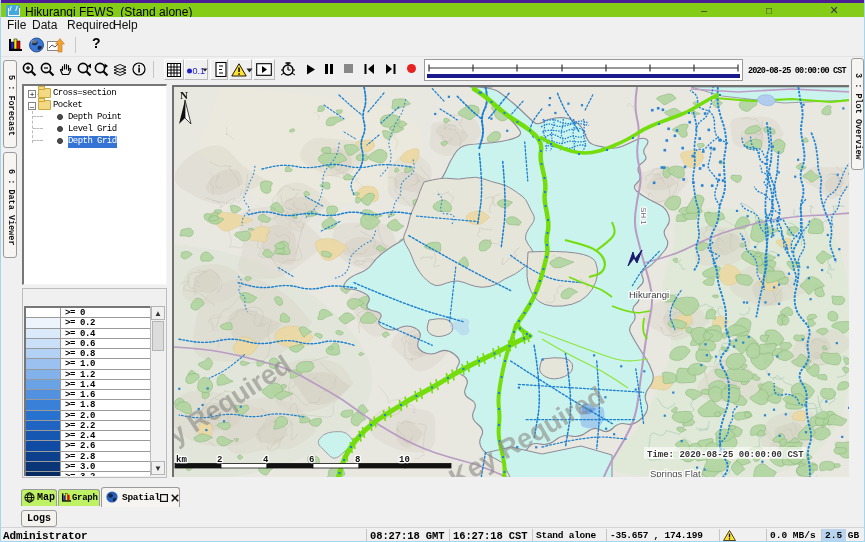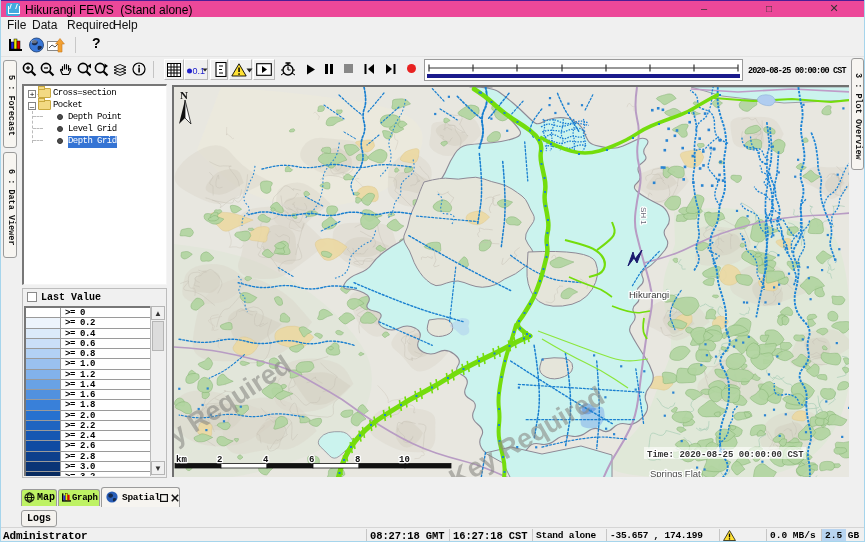--- a/index.html
+++ b/index.html
@@ -1,19 +1,19 @@
 <!DOCTYPE html>
 <html><head><meta charset="utf-8"><style>
 *{margin:0;padding:0;box-sizing:border-box}
 html,body{width:865px;height:542px;overflow:hidden;background:#f0f0f0;
  font-family:"Liberation Sans",sans-serif;position:relative}
 .abs{position:absolute}
 .mono{font-family:"Liberation Mono",monospace;font-weight:bold}
 
-#title{left:0;top:0;width:865px;height:17px;background:#ec4899;border-top:1px solid #4c1d95}
+#title{left:0;top:0;width:865px;height:17px;background:#84cc16;border-top:3px solid #4c1d95}
 #title .txt{position:absolute;left:25px;top:2px;font-size:12px;color:#000}
 #appicon{position:absolute;left:6px;top:2px;width:14px;height:13px;background:#42a9de;border-radius:2px}
 #appicon:before{content:"";position:absolute;left:2px;top:3px;width:10px;height:7px;border:1px solid #fff;border-top:none}
 #appicon:after{content:"";position:absolute;left:4px;top:1px;width:5px;height:5px;border-left:1px solid #fff;border-right:1px solid #fff;transform:skewX(-18deg)}
 .winbtn{position:absolute;top:0;width:14px;height:15px;color:#333;font-size:11px;text-align:center;line-height:15px}
 
 #menu{left:1px;top:17px;width:863px;height:17px;background:#f0f0f0;font-size:12px;color:#111}
 #menu span{position:absolute;top:1px}
 
 #tb1{left:1px;top:34px;width:863px;height:23px;background:#f0f0f0;border-bottom:1px solid #e3e3e3}
@@ -226,24 +226,20 @@
  <div style="position:absolute;left:9px;top:54px;width:10px;height:1px;border-top:1px dashed #bbb"></div>
  <div class="dot" style="left:33px;top:28px"></div>
  <div class="trow" style="left:44px;top:26px">Depth Point</div>
  <div class="dot" style="left:33px;top:40px"></div>
  <div class="trow" style="left:44px;top:38px">Level Grid</div>
  <div class="dot" style="left:33px;top:52px"></div>
  <div class="trow sel" style="left:44px;top:50px">Depth Grid</div>
 </div>
 
 <div class="abs" id="legend">
- <div class="hdr">
-      <div id="cb"></div>
-      <span style="position:absolute;left:18px;top:3px">Last Value</span>
-    </div>
  <div id="leglist">
       <div class="lrow">
         <div class="lsw" style="background:#ffffff"></div>
         <div class="lv">&gt;= 0</div>
       </div>
       <div class="lrow">
         <div class="lsw" style="background:#edf4fc"></div>
         <div class="lv">&gt;= 0.2</div>
       </div>
       <div class="lrow">

